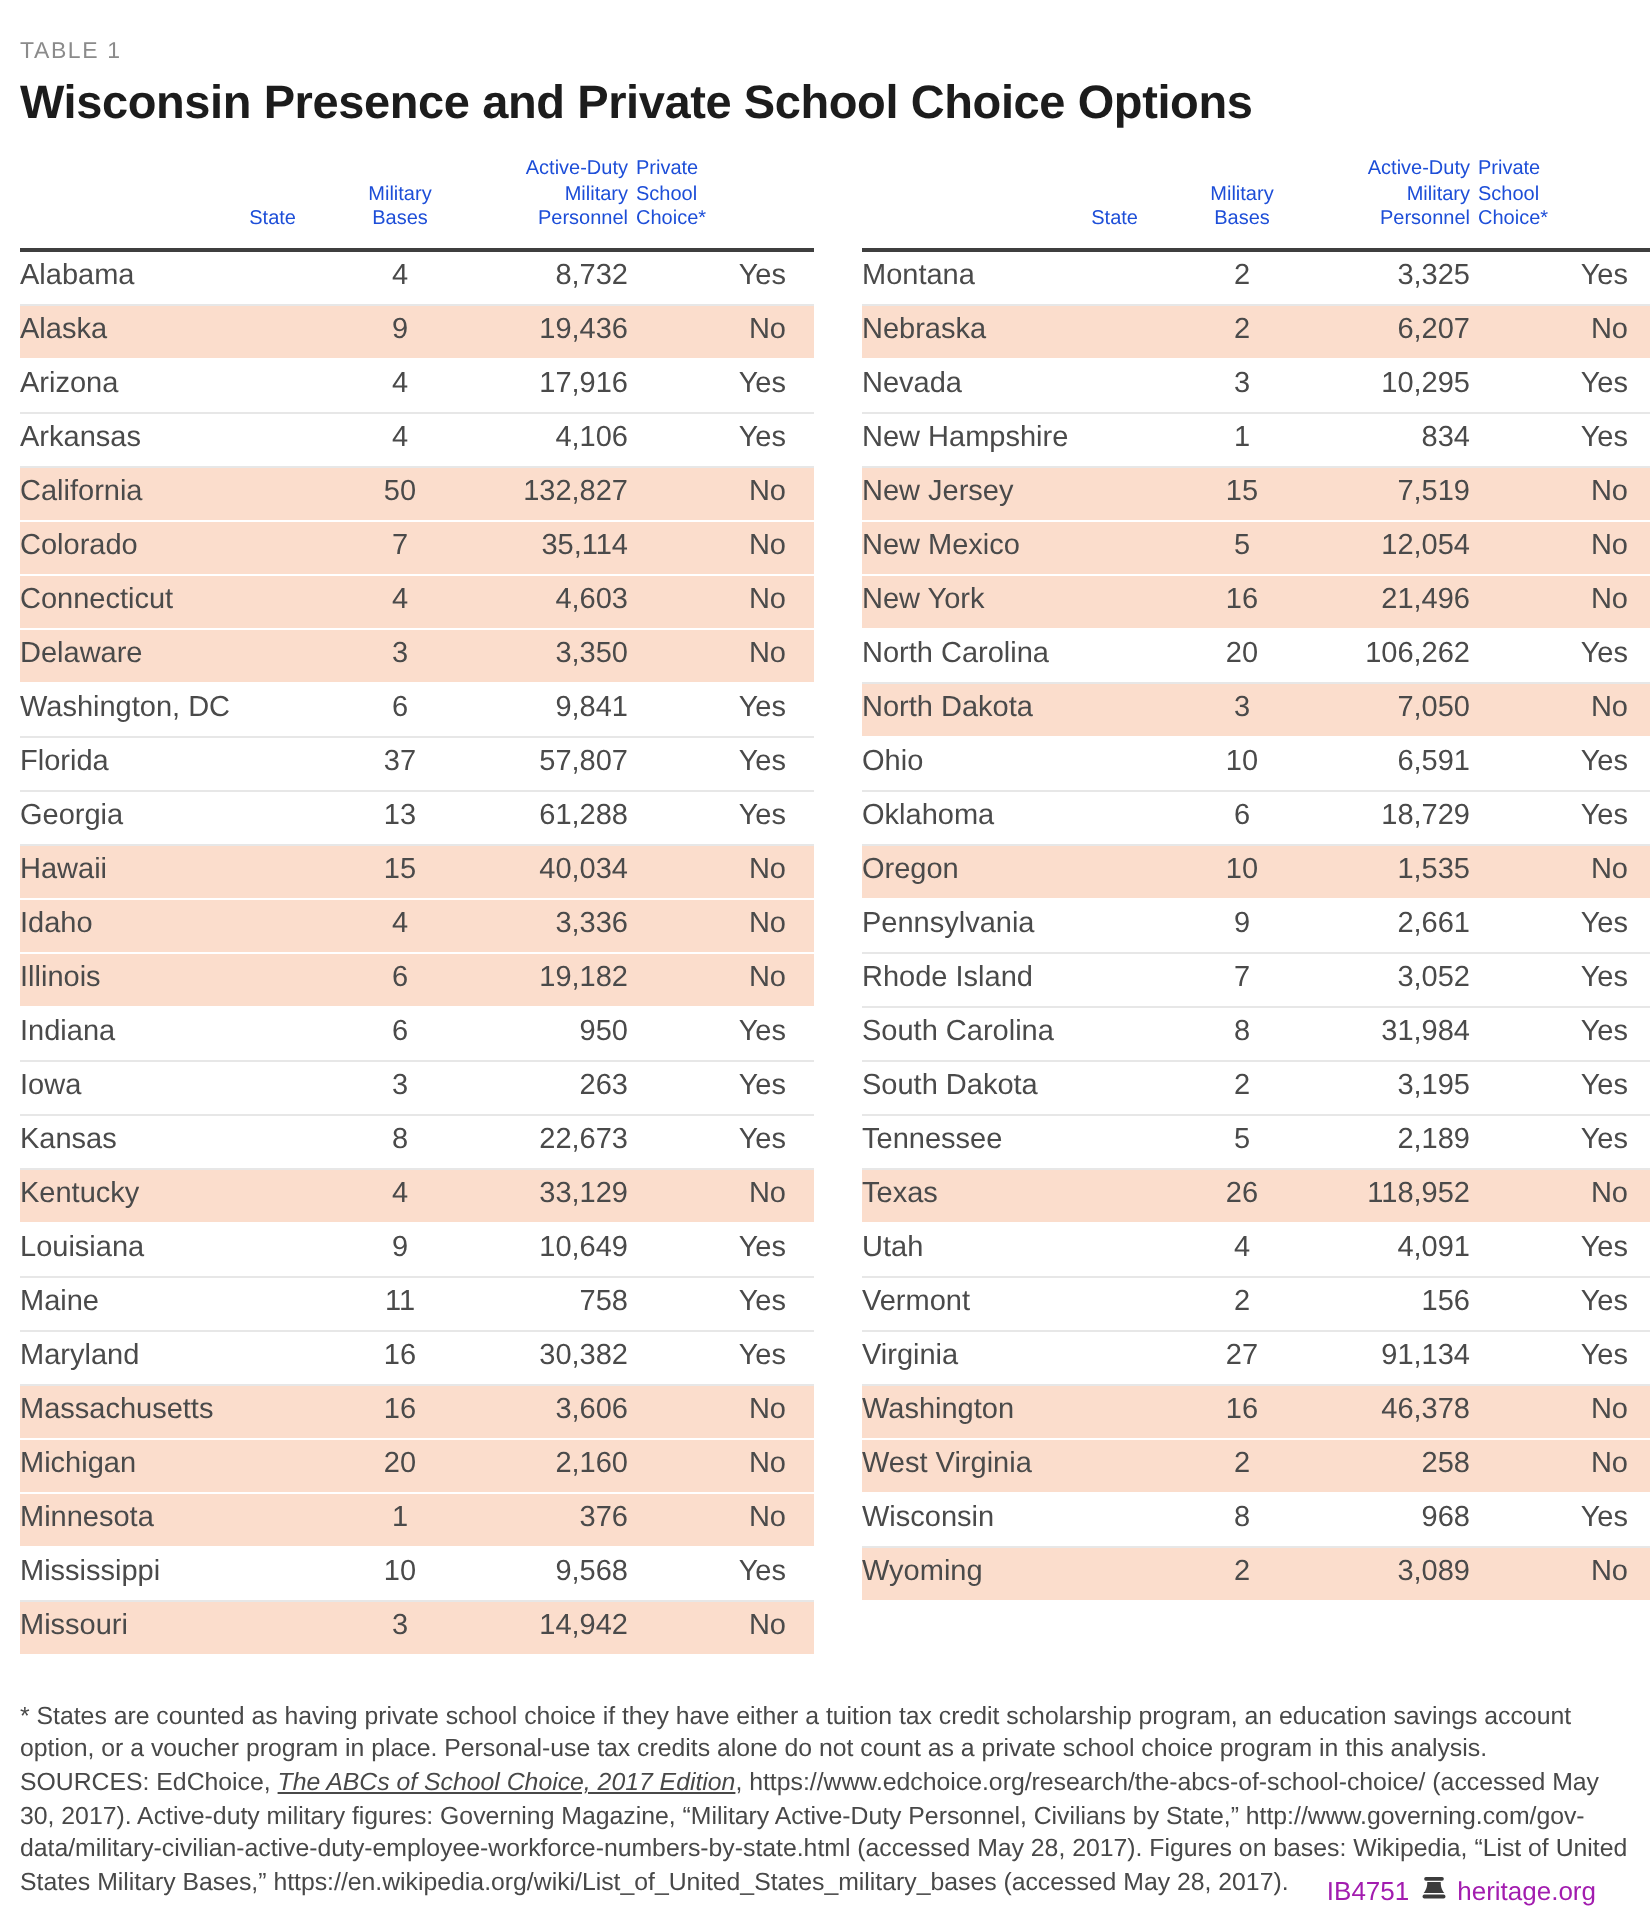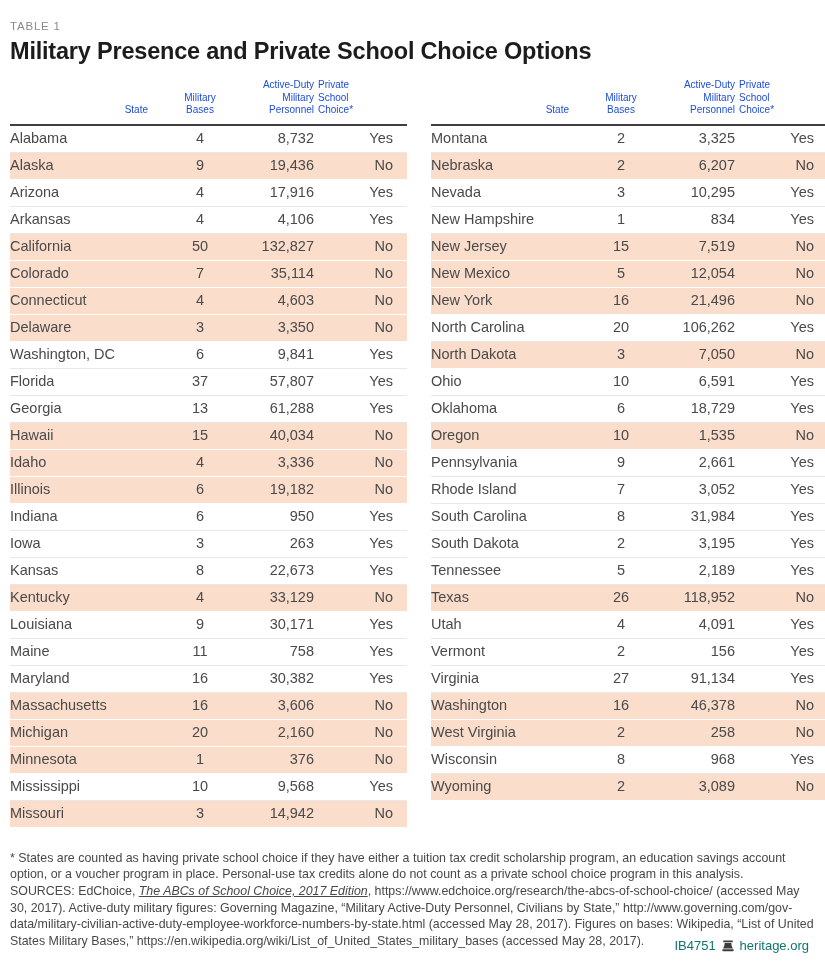--- a/index.html
+++ b/index.html
@@ -68,38 +68,38 @@
     font-size: 12.4px;
     line-height: 1.34;
     color: #484848;
     max-width: 805px;
   }
   .footnotes .bold { font-weight: normal; text-align: center; }
   .footnotes .italic { font-style: italic; text-decoration: underline; }
 
   .footer-line {
     position: absolute;
-    right: 16px;
+    right: 27px;
     bottom: 12px;
     font-size: 13px;
-    color: #0f766e;
+    color: #a21caf;
     display: flex;
-    align-items: flex-end;
+    align-items: flex-start;
     gap: 5px;
   }
   .bell-icon { display: inline-flex; align-items: center; }
   .bell-icon svg { display: block; }
 </style>
 </head>
 <body>
 
 <div class="page">
 
   <div class="eyebrow">TABLE 1</div>
-  <h1 class="title">Military Presence and Private School Choice Options</h1>
+  <h1 class="title">Wisconsin Presence and Private School Choice Options</h1>
 
   <div class="tables">
 
     <table class="data-table">
       <colgroup>
         <col class="c-state">
           <col class="c-bases">
           <col class="c-personnel">
           <col class="c-choice">
       </colgroup>
@@ -221,21 +221,21 @@
           </tr>
           <tr class="hl">
             <td class="cell-state">Kentucky</td>
             <td class="cell-bases">4</td>
             <td class="cell-personnel">33,129</td>
             <td class="cell-choice">No</td>
           </tr>
           <tr>
             <td class="cell-state">Louisiana</td>
             <td class="cell-bases">9</td>
-            <td class="cell-personnel">30,171</td>
+            <td class="cell-personnel">10,649</td>
             <td class="cell-choice">Yes</td>
           </tr>
           <tr>
             <td class="cell-state">Maine</td>
             <td class="cell-bases">11</td>
             <td class="cell-personnel">758</td>
             <td class="cell-choice">Yes</td>
           </tr>
           <tr>
             <td class="cell-state">Maryland</td>

